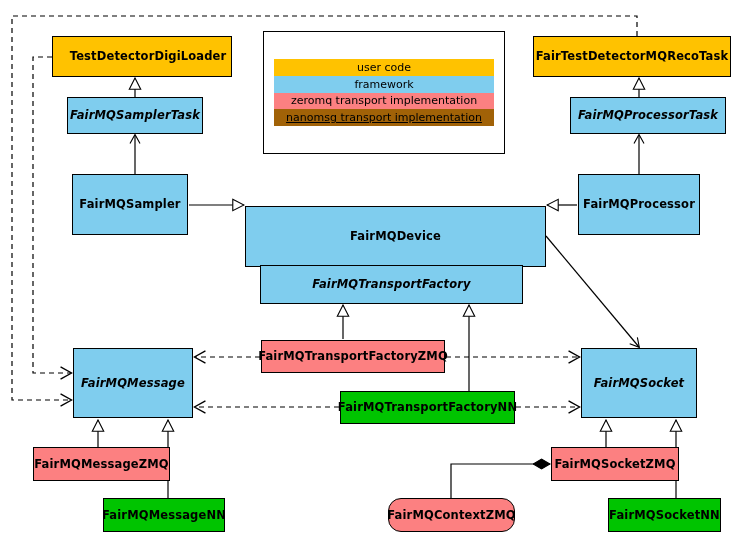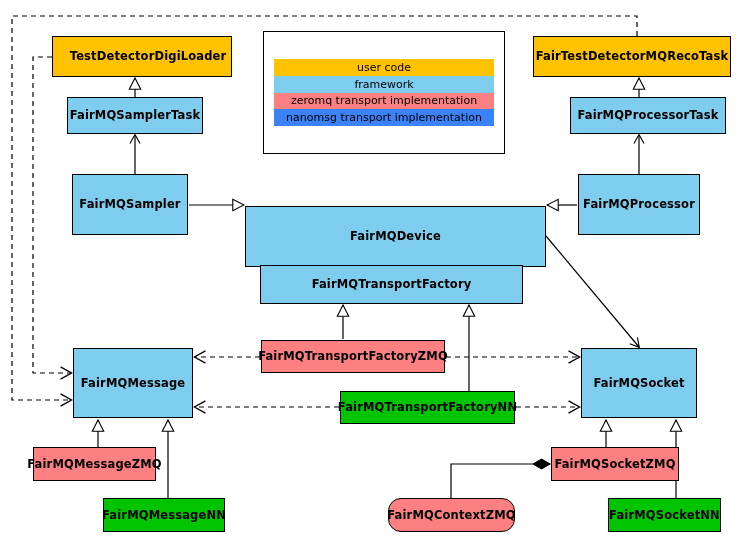--- a/index.html
+++ b/index.html
@@ -17,21 +17,21 @@
     border:1px solid #000000;
     display:flex;align-items:center;justify-content:center;
     text-align:center;
     font-size:11.5px;
     font-weight:bold;
     color:#000000;
     line-height:1.1;
     letter-spacing:0.15px;
     z-index:3;
   }
-  .node.abstract{}
+  .node.abstract{font-style:italic;}
   .usercode{background:#FFC200;}
   .framework{background:#7FCDEE;}
   .zmq{background:#FC8081;}
   .nn{background:#00C400;align-items:center;}
 
   
   #legend{
     position:absolute;
     box-sizing:border-box;
     background:#ffffff;
@@ -154,21 +154,21 @@
   </div>
 
   <div class="node framework abstract" style="left:73px;top:348px;width:120px;height:70px;">
     <span>FairMQMessage</span>
   </div>
 
   <div class="node framework abstract" style="left:581px;top:348px;width:116px;height:70px;">
     <span>FairMQSocket</span>
   </div>
 
-  <div class="node zmq" style="left:33px;top:447px;width:123px;height:34px;">
+  <div class="node zmq" style="left:33px;top:447px;width:137px;height:34px;">
     <span>FairMQMessageZMQ</span>
   </div>
 
   <div class="node nn" style="left:103px;top:498px;width:122px;height:34px;">
     <span>FairMQMessageNN</span>
   </div>
 
   <div class="node zmq" style="left:551px;top:447px;width:128px;height:34px;">
     <span>FairMQSocketZMQ</span>
   </div>
@@ -184,18 +184,18 @@
   <div id="legend" style="left:263px;top:31px;width:242px;height:123px;">
     <div class="legend-row" style="background:#FFC200;">
       <span>user code</span>
     </div>
     <div class="legend-row" style="background:#7FCDEE;">
       <span>framework</span>
     </div>
     <div class="legend-row" style="background:#FC8081;">
       <span>zeromq transport implementation</span>
     </div>
-    <div class="legend-row" style="background:#3b82f6;">
+    <div class="legend-row" style="background:#a16207;text-decoration:underline;">
       <span>nanomsg transport implementation</span>
     </div>
   </div>
 
 </div>
 
 </body></html>

